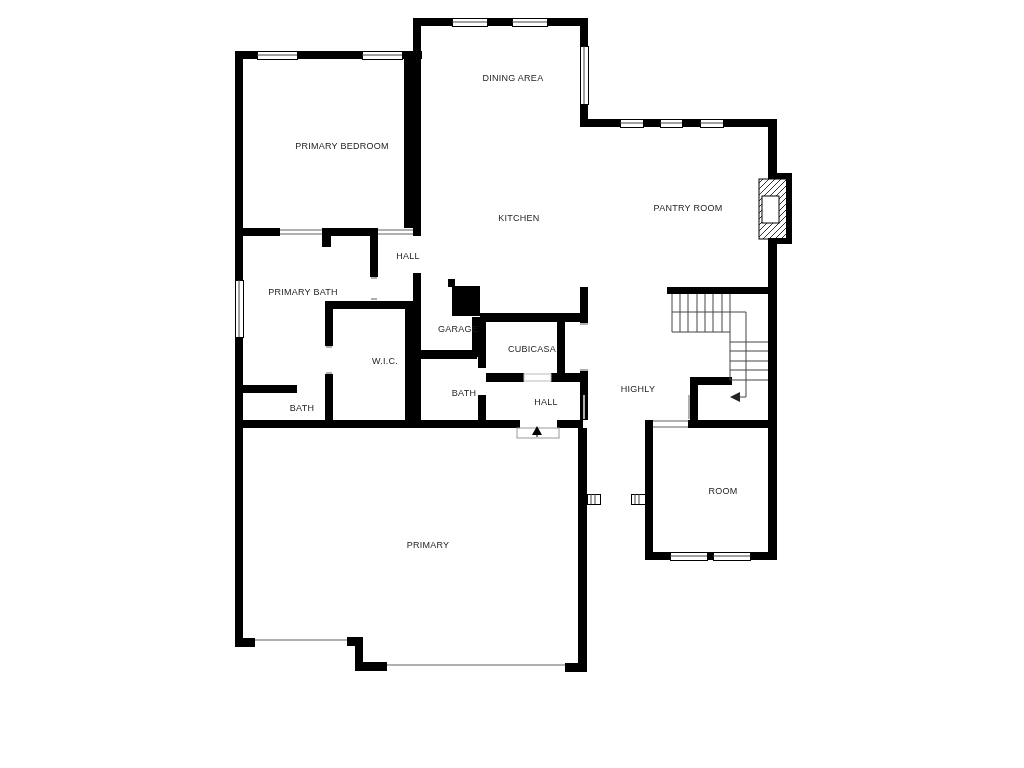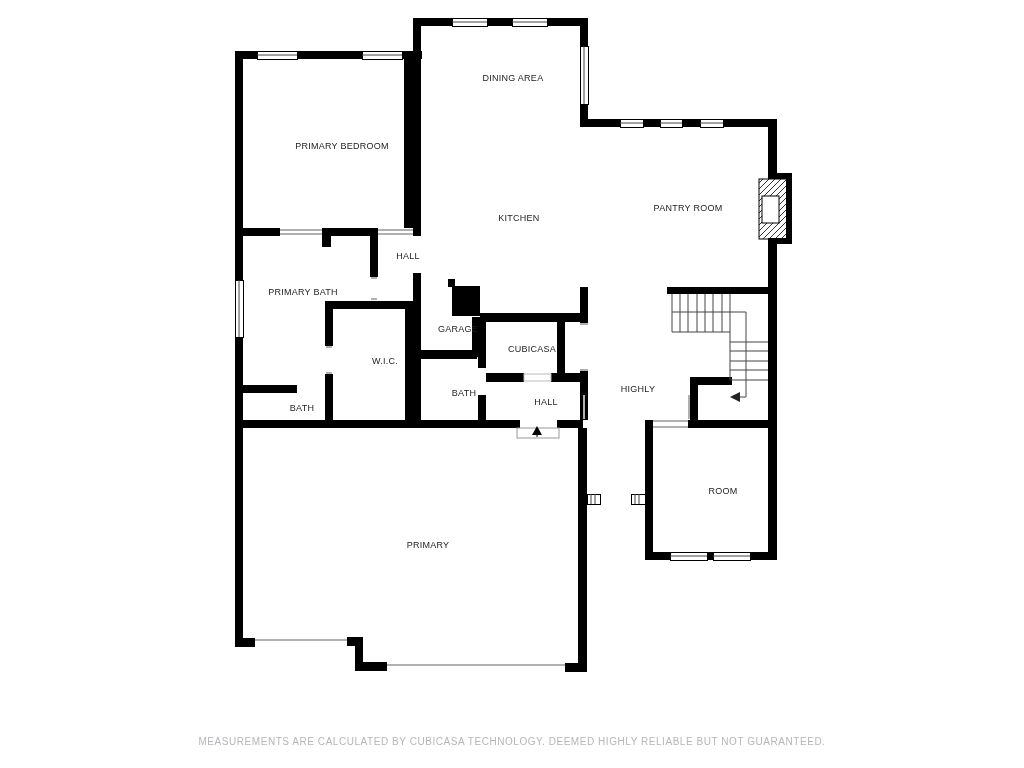--- a/index.html
+++ b/index.html
@@ -219,14 +219,13 @@
   <div class="room-label" style="left:444px;top:329px">GARAGE</div>
   <div class="room-label" style="left:518px;top:349px">CUBICASA</div>
   <div class="room-label" style="left:371px;top:361px">W.I.C.</div>
   <div class="room-label" style="left:288px;top:408px">BATH</div>
   <div class="room-label" style="left:450px;top:393px">BATH</div>
   <div class="room-label" style="left:532px;top:402px">HALL</div>
   <div class="room-label" style="left:624px;top:389px">HIGHLY</div>
   <div class="room-label" style="left:709px;top:491px">ROOM</div>
   <div class="room-label" style="left:414px;top:545px">PRIMARY</div>
 
-  <div class="disclaimer">MEASUREMENTS ARE CALCULATED BY CUBICASA TECHNOLOGY. DEEMED HIGHLY RELIABLE BUT NOT GUARANTEED.</div>
 </div>
 
 </body></html>

